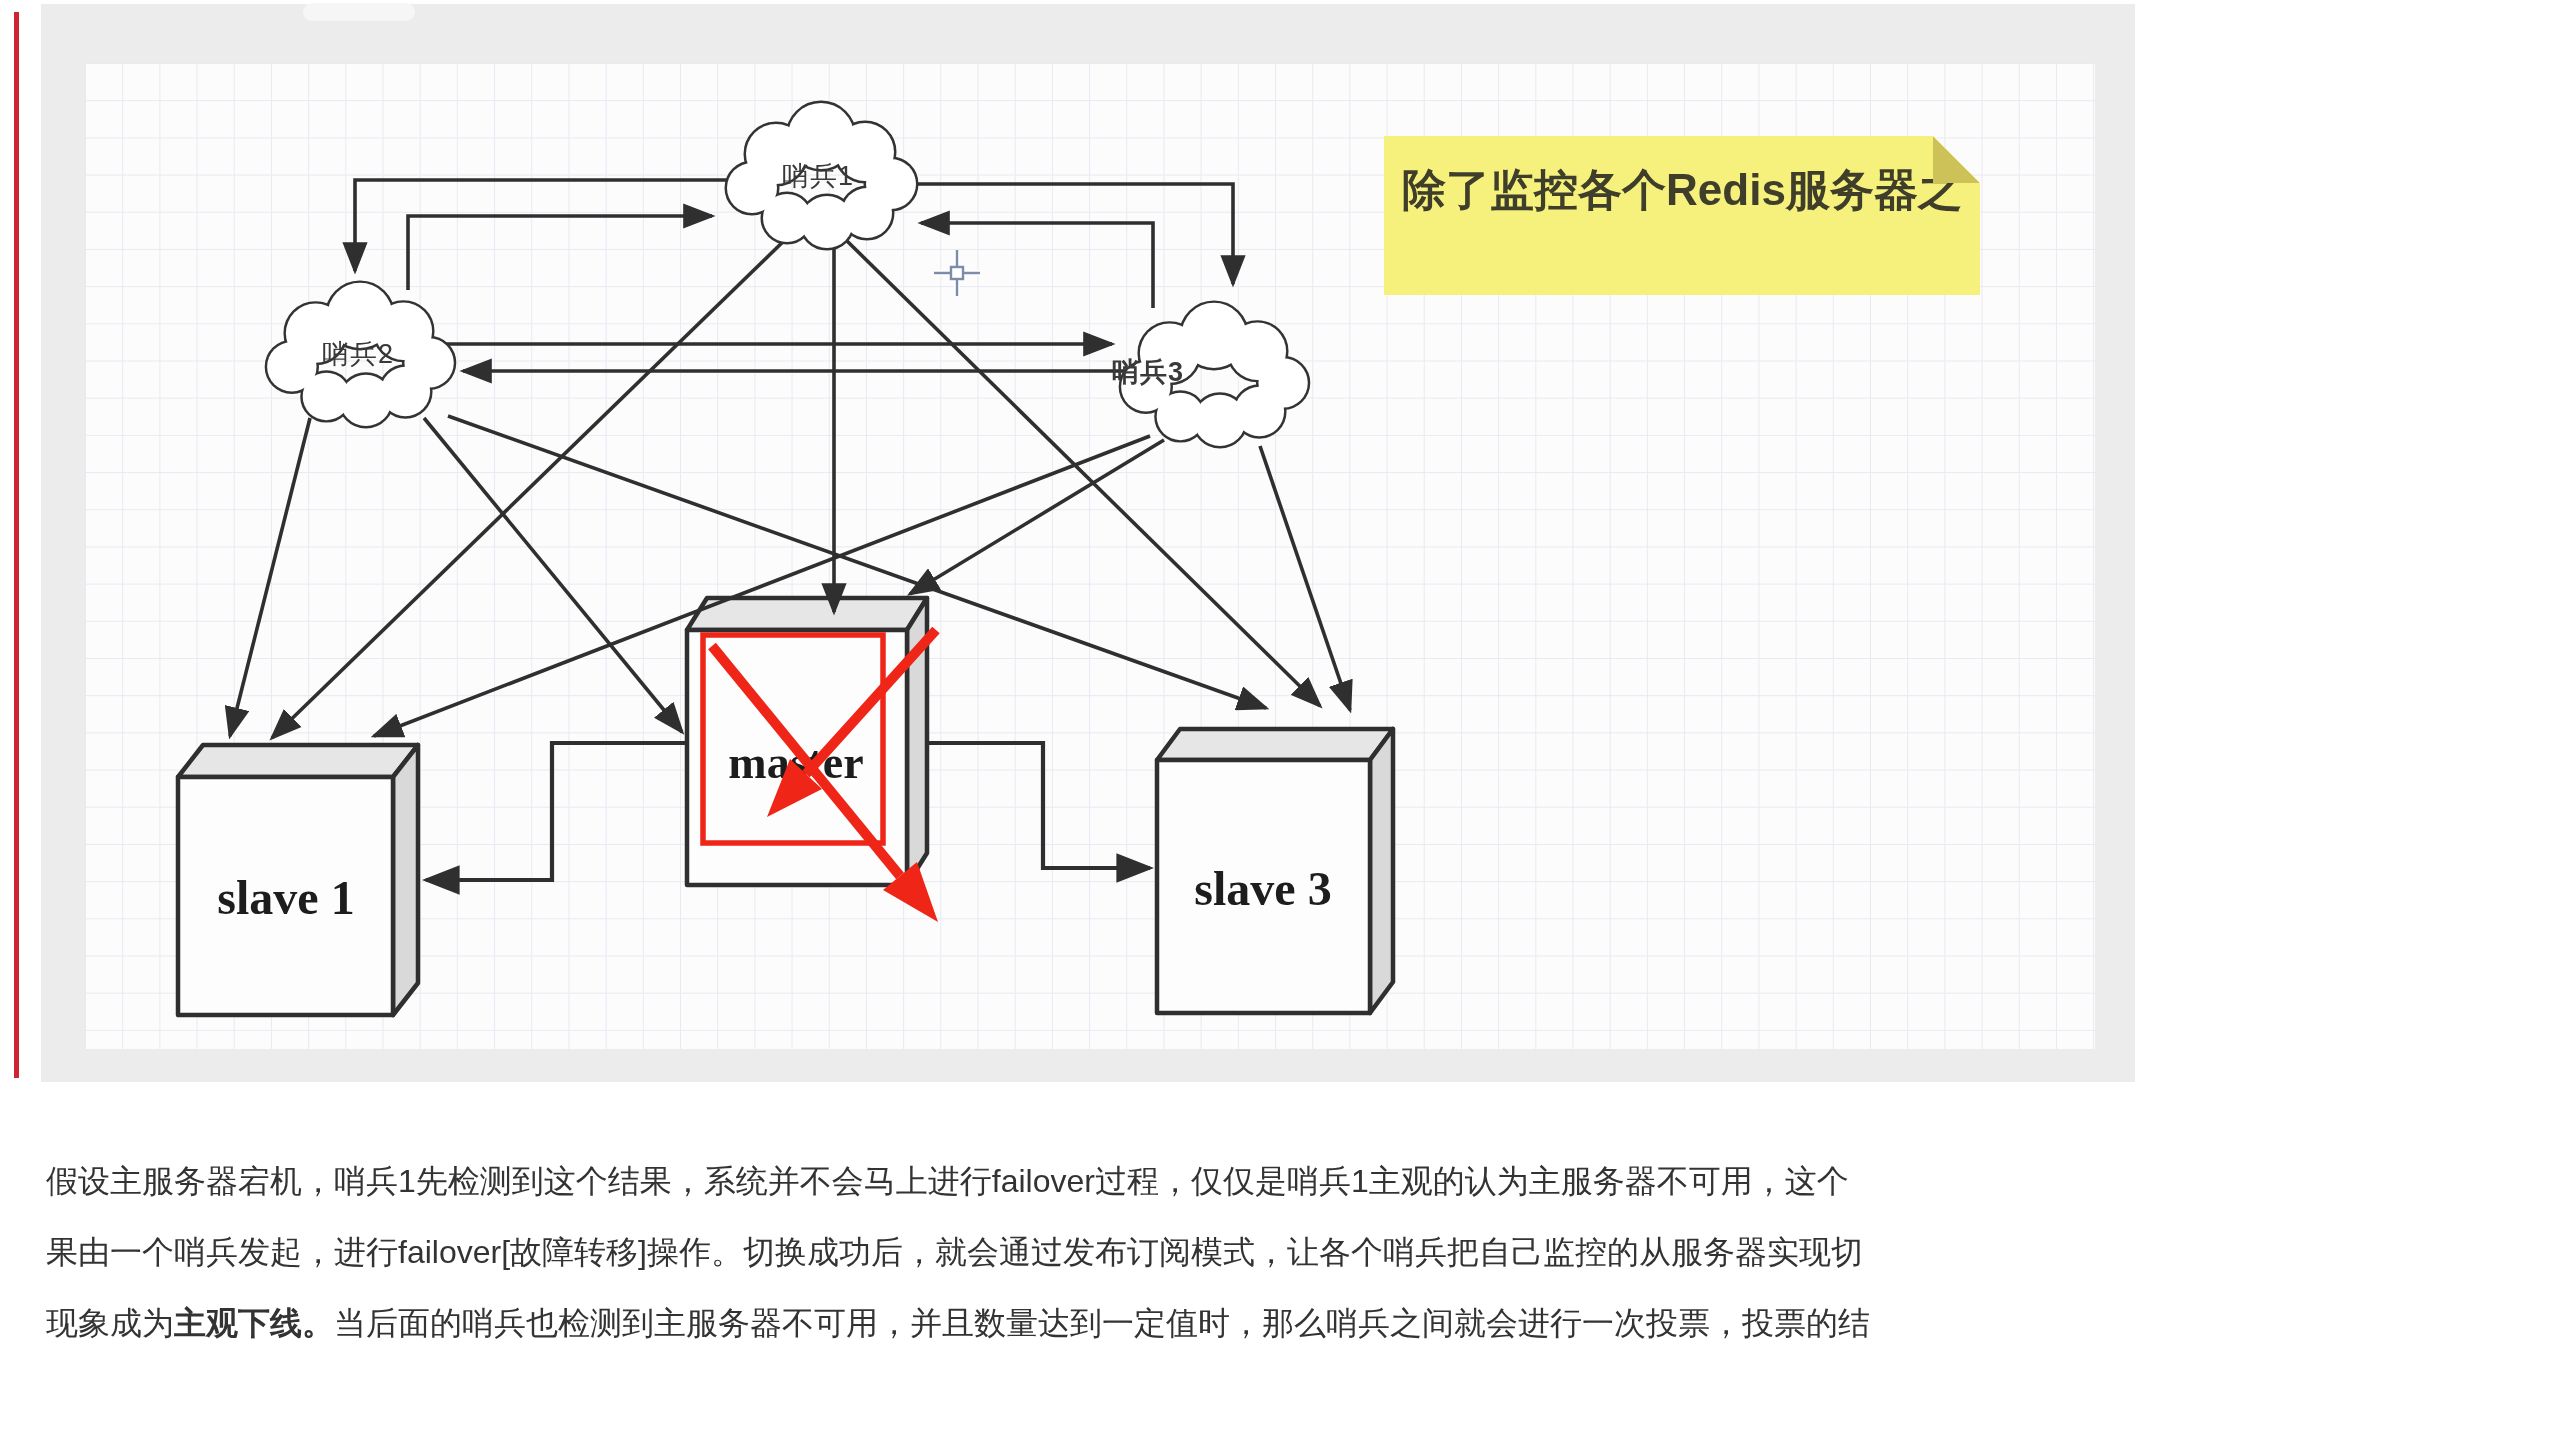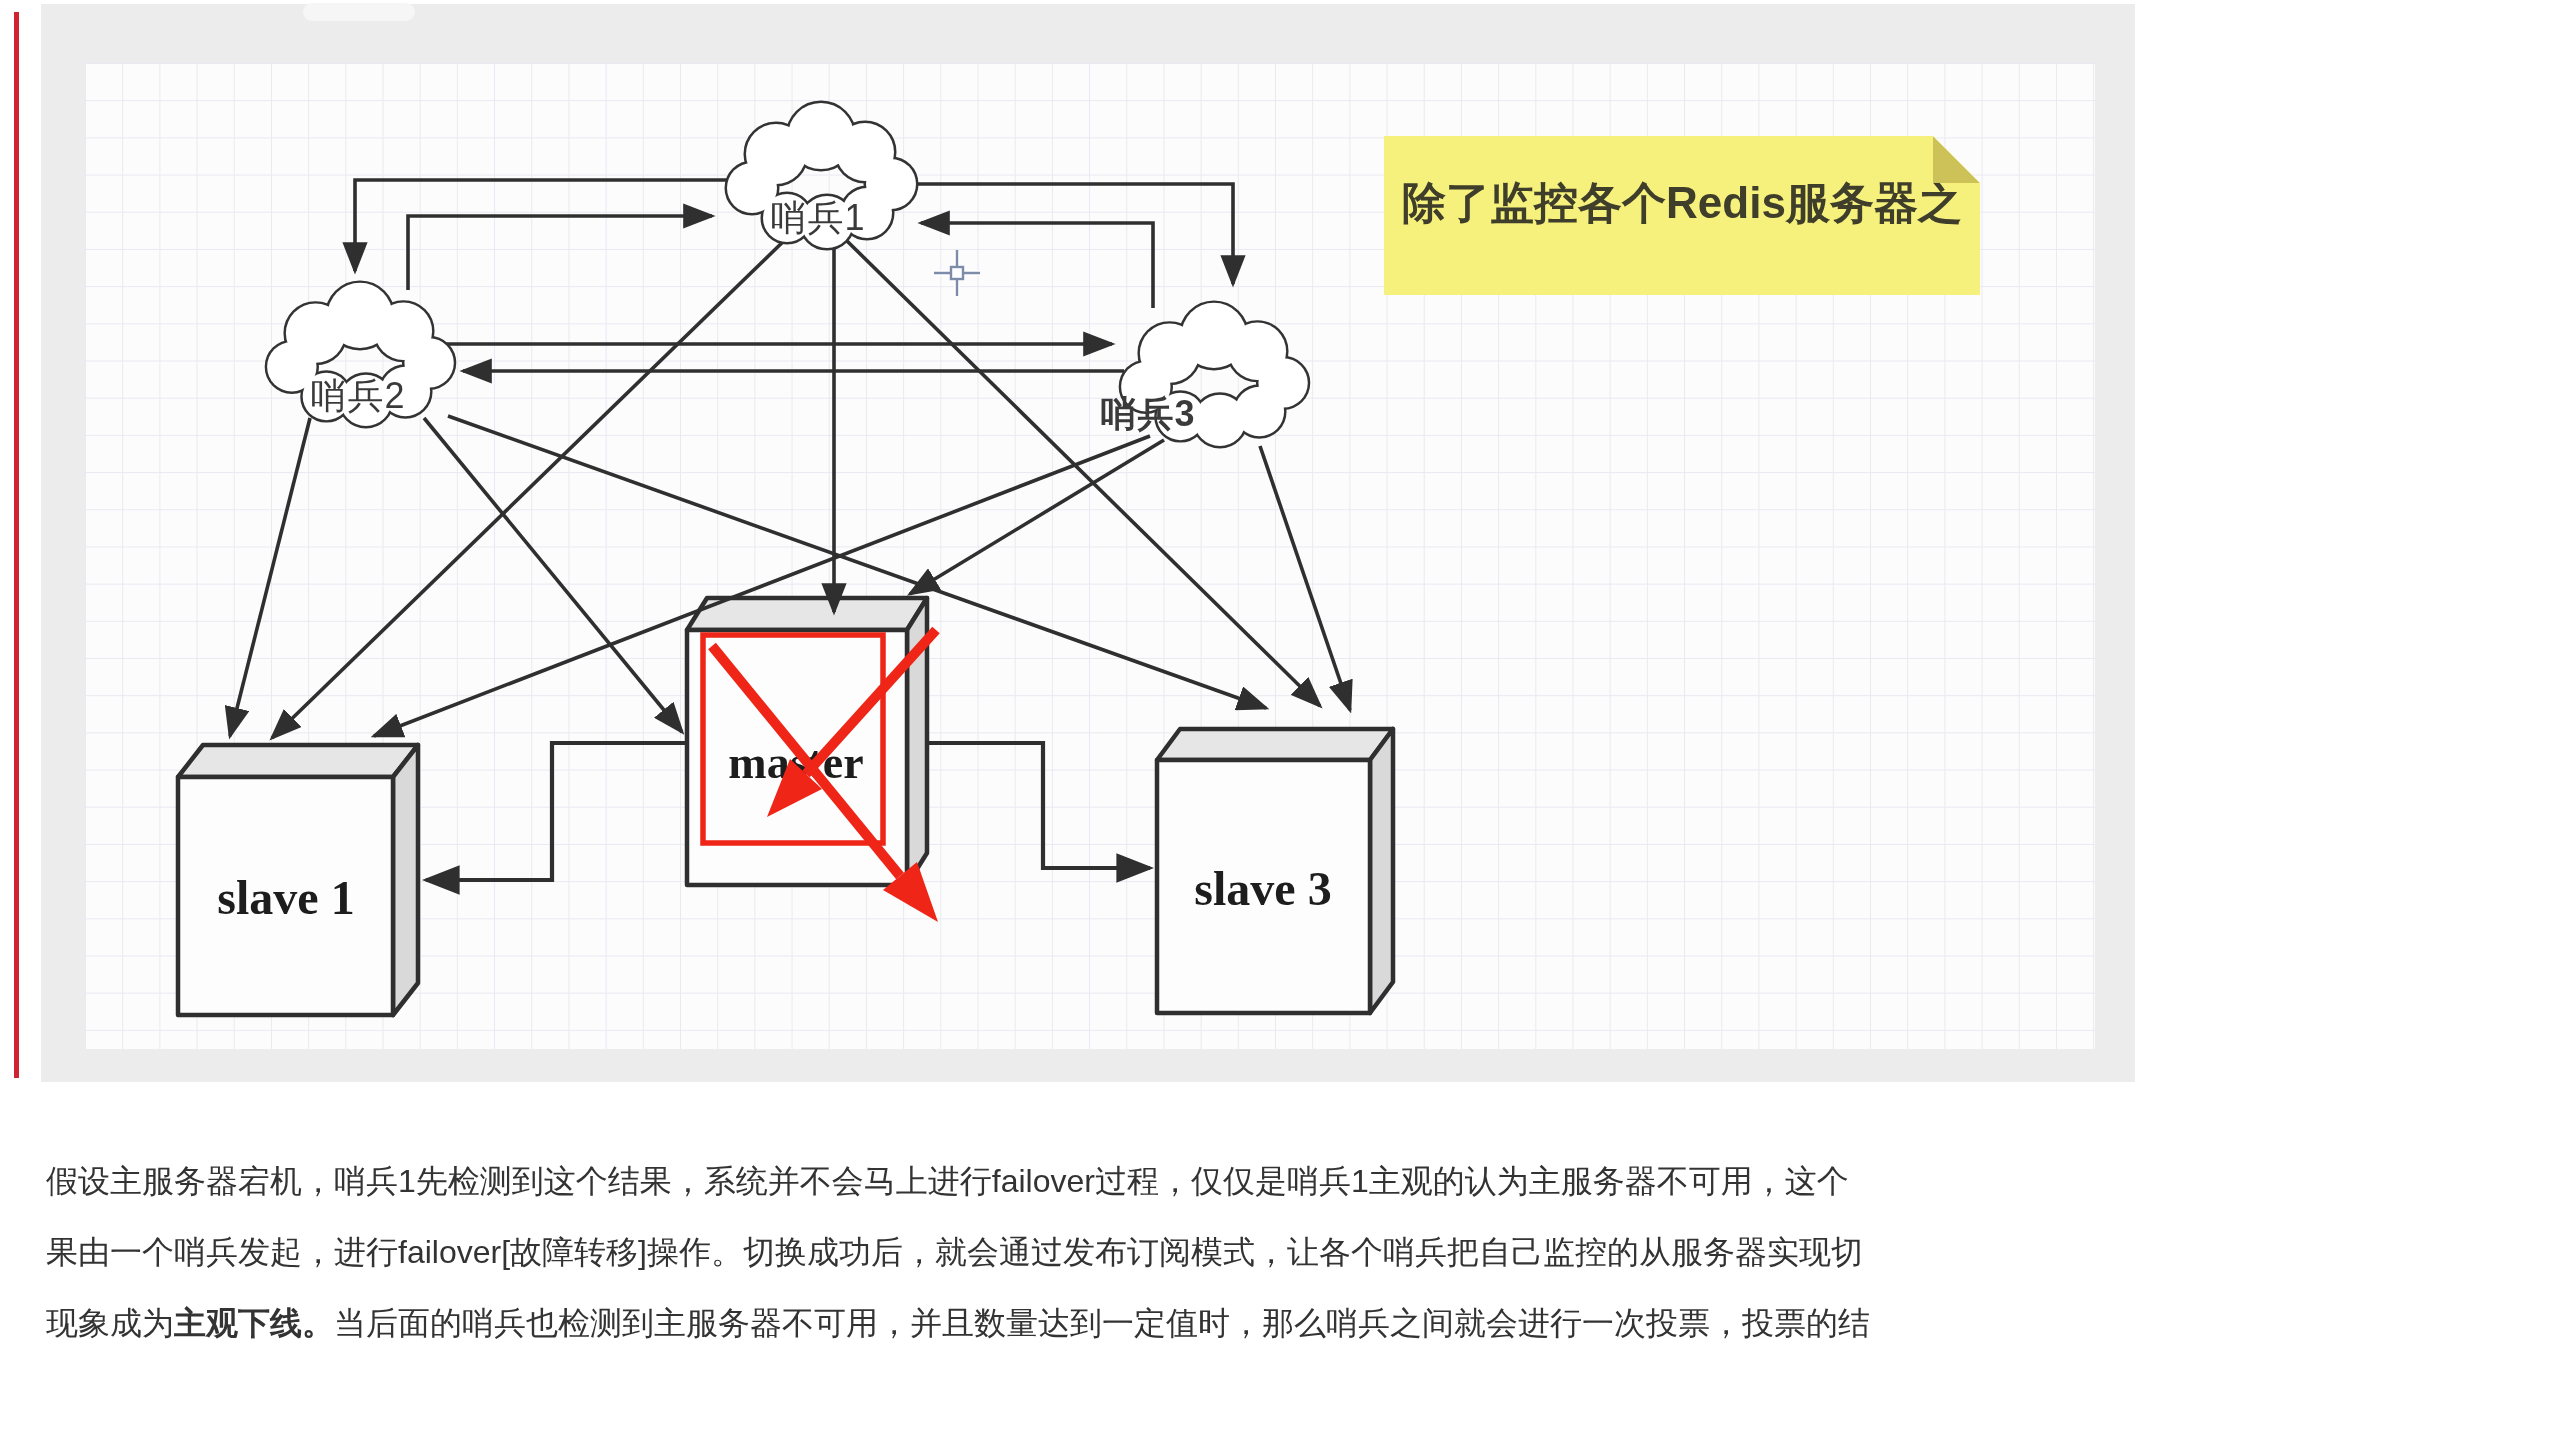--- a/index.html
+++ b/index.html
@@ -18,30 +18,30 @@
     left:44px;top:59px;width:2010px;height:986px;
     background-color:#fcfcfd;
     background-image:
       linear-gradient(to right, #e9e9f1 1px, transparent 1px),
       linear-gradient(to bottom, #e9e9f1 1px, transparent 1px);
     background-size:37.2px 37.2px;
   }
   svg.layer{left:0;top:0;width:2556px;height:1440px;pointer-events:none;}
   
   .node-label{transform:translate(-50%,-50%);white-space:nowrap;}
-  .sentinel-label{font-size:36px;font-weight:500;color:#3a3a3a;letter-spacing:1px;margin-top:42px;}
+  .sentinel-label{font-size:27px;font-weight:500;color:#3a3a3a;letter-spacing:1px;}
   .server-label{font-family:"Liberation Serif", serif;font-weight:700;font-size:48px;color:#1d1d1d;}
   
   #note{
     left:1384px;top:136px;width:596px;height:159px;
     clip-path:polygon(0 0, 549px 0, 596px 47px, 596px 100%, 0 100%);
   }
   #note-fold{right:0;top:0;width:47px;height:47px;clip-path:polygon(0 0, 100% 100%, 0 100%);}
   #note-text{
-    width:100%;padding-top:36px;text-align:center;
+    width:100%;padding-top:23px;text-align:center;
     font-size:44px;line-height:62px;font-weight:700;color:#3e3e2b;
   }
   
   #paragraph{left:46px;top:1146px;width:2480px;color:#333333;}
   .para-line{font-size:32px;line-height:71px;white-space:nowrap;}
   .para-line .b{font-weight:800;}
 </style>
 </head>
 <body>
 

